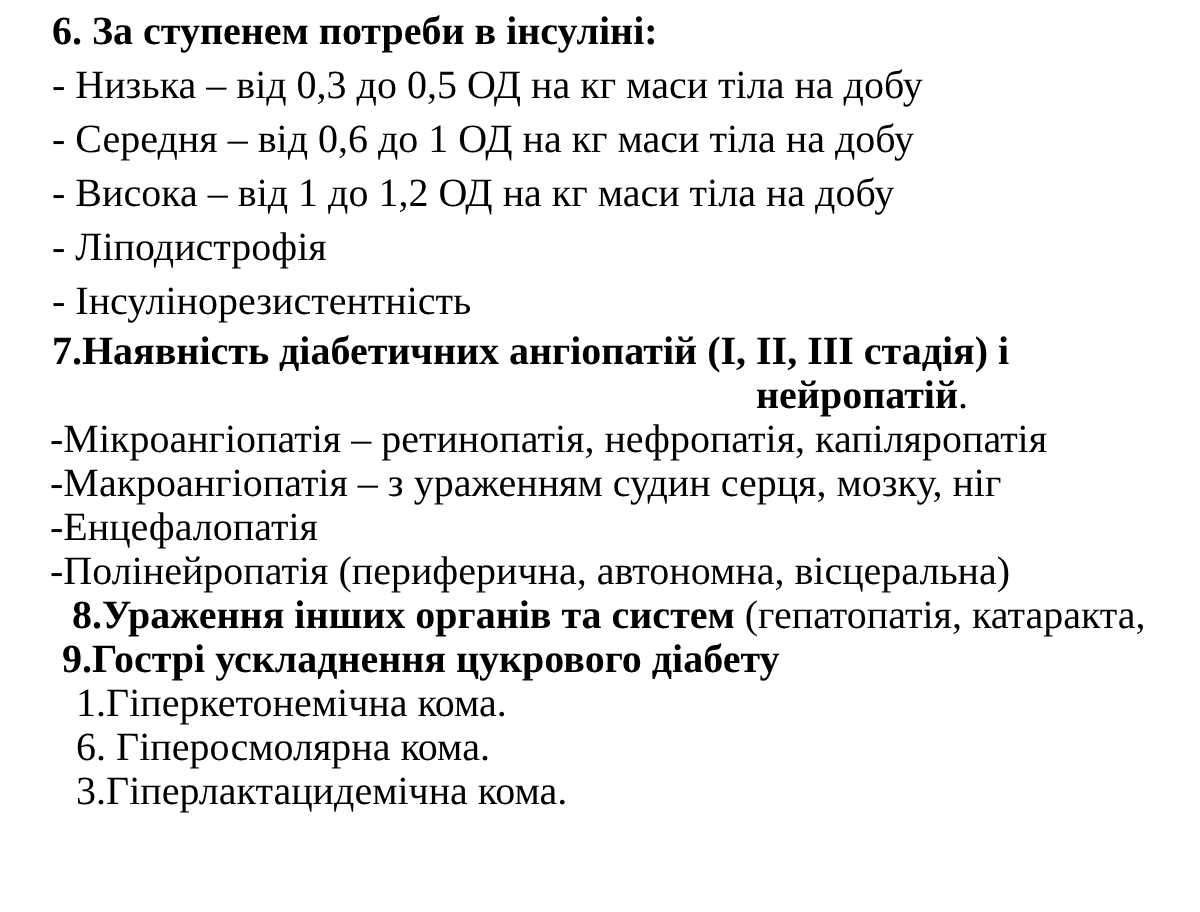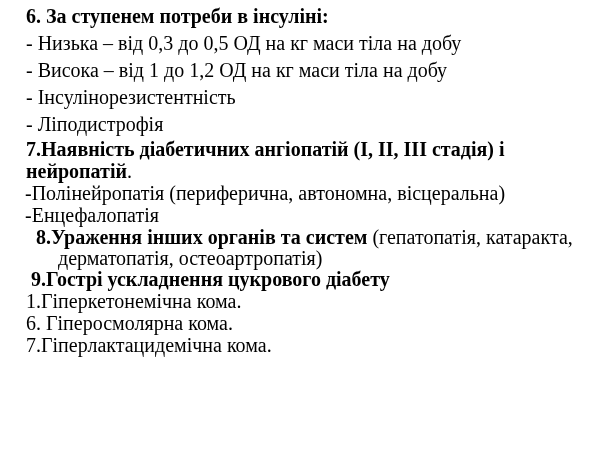--- a/index.html
+++ b/index.html
@@ -21,45 +21,47 @@
   }
   .line {
     white-space: pre;
   }
   .bold { font-weight: bold; }
 
   
   .g-sec6-head, .g-sec6-item { line-height: 27px; margin-left: 26px; }
 
   
-  .g-sec7-head { line-height: 22px; margin-left: 26px; }
+  .g-sec7-head { line-height: 22px; margin-left: 26px; text-align: right; }
   .g-sec7-item { line-height: 22px; margin-left: 25px; }
 
   
   .g-sec8-head { line-height: 22px; margin-left: 36px; }
   .g-sec8-wrap { line-height: 20px; margin-left: 58px; }
 
   
   .g-sec9-head { line-height: 22px; margin-left: 31px; }
-  .g-sec9-item { line-height: 22px; margin-left: 26px; }
+  .g-sec9-item { line-height: 22px; margin-left: 38px; }
 </style>
 </head>
 <body>
 
 <div class="doc">
   <div id="doc-body">
       <div class="line g-sec6-head"><span class="bold">6. За ступенем потреби в інсуліні:</span></div>
       <div class="line g-sec6-item"><span class="">- Низька – від 0,3 до 0,5 ОД на кг маси тіла на добу</span></div>
+      <div class="line g-sec6-item"><span class="">- Середня – від 0,6 до 1 ОД на кг маси тіла на добу</span></div>
       <div class="line g-sec6-item"><span class="">- Висока – від 1 до 1,2 ОД на кг маси тіла на добу</span></div>
+      <div class="line g-sec6-item"><span class="">- Ліподистрофія</span></div>
       <div class="line g-sec6-item"><span class="">- Інсулінорезистентність</span></div>
-      <div class="line g-sec6-item"><span class="">- Ліподистрофія</span></div>
       <div class="line g-sec7-head"><span class="bold">7.Наявність діабетичних ангіопатій (I, II, III стадія) і</span></div>
       <div class="line g-sec7-head"><span class="bold">нейропатій</span><span class="">.</span></div>
+      <div class="line g-sec7-item"><span class="">-Мікроангіопатія – ретинопатія, нефропатія, капіляропатія</span></div>
+      <div class="line g-sec7-item"><span class="">-Макроангіопатія – з ураженням судин серця, мозку, ніг</span></div>
+      <div class="line g-sec7-item"><span class="">-Енцефалопатія</span></div>
       <div class="line g-sec7-item"><span class="">-Полінейропатія (периферична, автономна, вісцеральна)</span></div>
-      <div class="line g-sec7-item"><span class="">-Енцефалопатія</span></div>
       <div class="line g-sec8-head"><span class="bold">8.Ураження інших органів та систем</span><span class=""> (гепатопатія, катаракта,</span></div>
-      <div class="line g-sec8-wrap"><span class="">дерматопатія, остеоартропатія)</span></div>
       <div class="line g-sec9-head"><span class="bold">9.Гострі ускладнення цукрового діабету</span></div>
       <div class="line g-sec9-item"><span class="">1.Гіперкетонемічна кома.</span></div>
       <div class="line g-sec9-item"><span class="">6. Гіперосмолярна кома.</span></div>
-      <div class="line g-sec9-item"><span class="">7.Гіперлактацидемічна кома.</span></div>
+      <div class="line g-sec9-item"><span class="">3.Гіперлактацидемічна кома.</span></div>
     </div>
 </div>
 
 </body></html>

